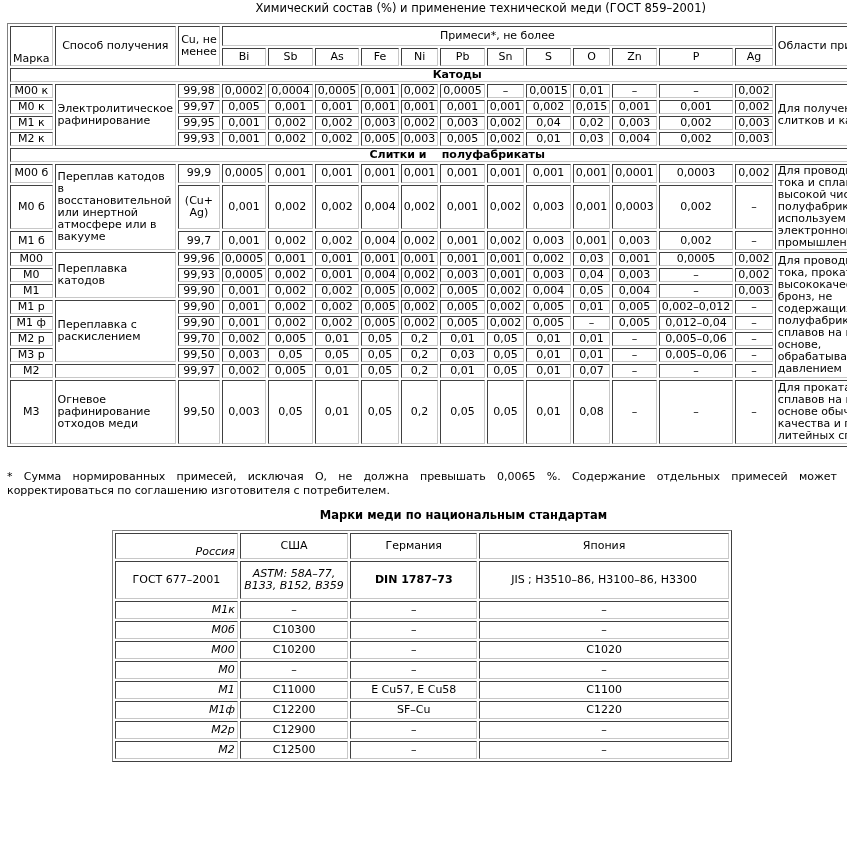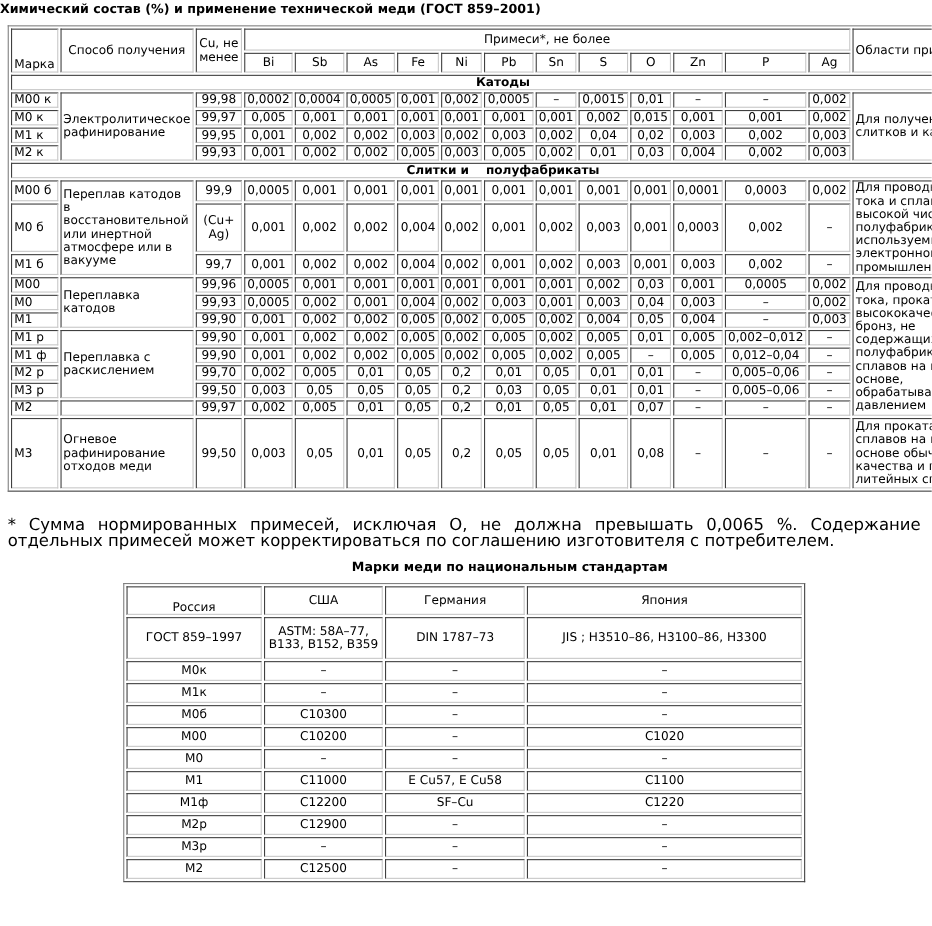--- a/index.html
+++ b/index.html
@@ -1,30 +1,30 @@
 <!DOCTYPE html>
 <html><head>
 <meta charset="utf-8">
 <style>
   html, body { margin: 0; padding: 0; background: #ffffff; }
   body { width: 847px; height: 842px; position: relative; font-family: "DejaVu Sans", sans-serif; color: #000; overflow: hidden; }
-  .title { position: absolute; left: 0; width: 706px; top: 1px; text-align: left; font-weight: bold; font-size: 11.5px; line-height: 14px; }
+  .title { position: absolute; left: 0; width: 706px; top: 1px; text-align: right; font-weight: normal; font-size: 11.5px; line-height: 14px; }
   table.grid { border-collapse: separate; border-spacing: 2px; border: 1px solid #808080; border-right-color: #404040; border-bottom-color: #404040; font-size: 11px; line-height: 12px; }
   table.grid td { border: 1px solid; border-color: #404040 #c8c8c8 #c8c8c8 #404040; padding: 0 2px; vertical-align: middle; white-space: nowrap; }
   #main { position: absolute; left: 7px; top: 23px; width: 833px; }
   #main td.c { text-align: center; }
   #main td.wrap { white-space: normal; }
   #main td.sec { text-align: center; font-weight: bold; }
-  #main td.mk { text-align: left; }
+  #main td.mk { text-align: center; }
   #main td.bot { vertical-align: bottom; }
-  .footnote { position: absolute; left: 7px; top: 470px; width: 830px; font-size: 15px; line-height: 14px; text-align: justify; text-align-last: left; }
+  .footnote { position: absolute; left: 7px; top: 470px; width: 830px; font-size: 11px; line-height: 14px; text-align: justify; text-align-last: left; }
   .title2 { position: absolute; left: 0; width: 847px; top: 508px; text-align: center; font-weight: bold; font-size: 11.5px; line-height: 14px; margin-left: 40px; }
   #std { position: absolute; left: 112px; top: 530px; width: 620px; }
   #std td { height: 16px; text-align: center; }
-  #std td.mk { text-align: center; }
+  #std td.mk { text-align: right; font-style: italic; }
   #std td.bot { vertical-align: bottom; }
   #std tr.hdr2 td { height: 36px; }
 </style>
 </head>
 <body>
 
 <div class="title">Химический состав (%) и применение  технической меди (ГОСТ 859–2001)</div>
 
 <table class="grid" id="main">
   <colgroup>
@@ -354,30 +354,24 @@
       <col style="width:244px">
   </colgroup>
   <tbody id="std-body">
       <tr style="height: 26px;">
         <td class="mk bot">Россия</td>
         <td>США</td>
         <td>Германия</td>
         <td>Япония</td>
       </tr>
       <tr class="hdr2">
-        <td style="white-space: normal;">ГОСТ 859–1997</td>
-        <td style="white-space: normal;">ASTM: 58A–77, B133, B152, B359</td>
-        <td style="white-space: normal;">DIN 1787–73</td>
+        <td style="white-space: normal;">ГОСТ 677–2001</td>
+        <td style="white-space: normal; font-style: italic;">ASTM: 58A–77, B133, B152, B359</td>
+        <td style="white-space: normal; font-weight: bold;">DIN 1787–73</td>
         <td style="white-space: normal;">JIS ; H3510–86, H3100–86, H3300</td>
-      </tr>
-      <tr>
-        <td class="mk">М0к</td>
-        <td>–</td>
-        <td>–</td>
-        <td>–</td>
       </tr>
       <tr>
         <td class="mk">М1к</td>
         <td>–</td>
         <td>–</td>
         <td>–</td>
       </tr>
       <tr>
         <td class="mk">М0б</td>
         <td>C10300</td>
@@ -408,25 +402,19 @@
         <td>SF–Cu</td>
         <td>C1220</td>
       </tr>
       <tr>
         <td class="mk">М2р</td>
         <td>C12900</td>
         <td>–</td>
         <td>–</td>
       </tr>
       <tr>
-        <td class="mk">М3р</td>
-        <td>–</td>
-        <td>–</td>
-        <td>–</td>
-      </tr>
-      <tr>
         <td class="mk">М2</td>
         <td>C12500</td>
         <td>–</td>
         <td>–</td>
       </tr>
     </tbody>
 </table>
 
 </body></html>

